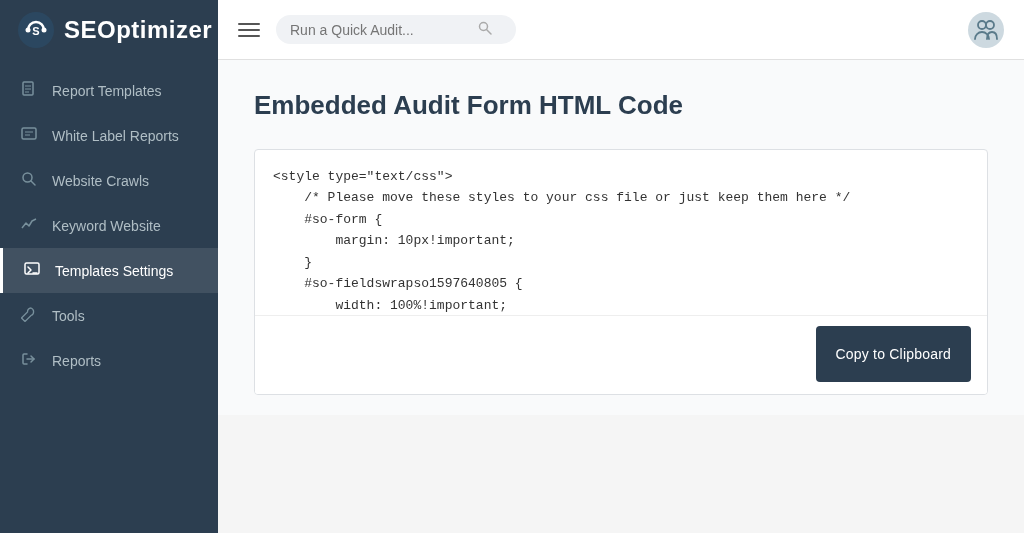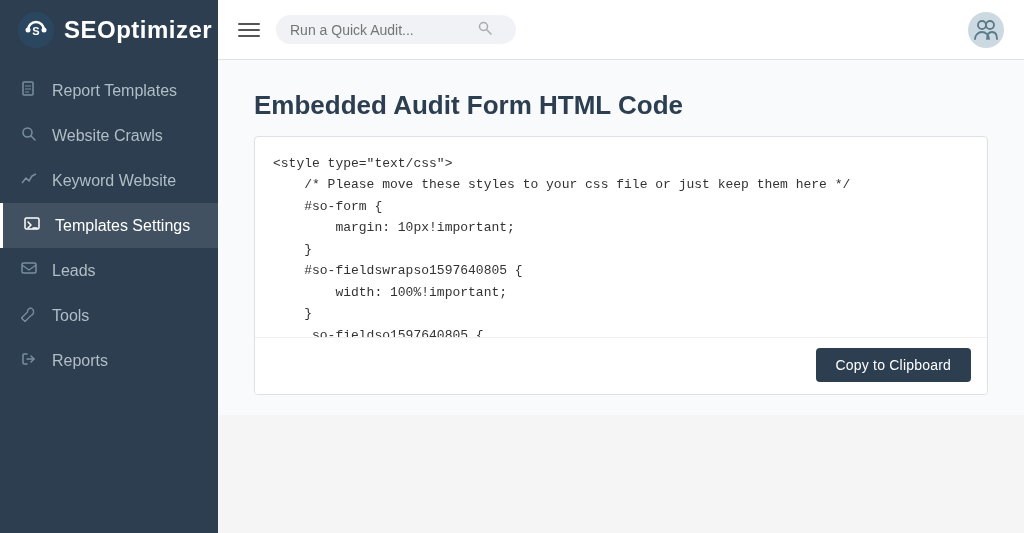--- a/index.html
+++ b/index.html
@@ -36,24 +36,24 @@
       letter-spacing: 0.5px;
     }
     .sidebar-nav {
       display: flex;
       flex-direction: column;
       padding: 8px 0;
       flex: 1;
     }
     .nav-item {
       display: flex;
-      align-items: flex-end;
+      align-items: center;
       padding: 13px 18px;
       color: #b0bec5;
-      font-size: 16px;
+      font-size: 14px;
       cursor: pointer;
       text-decoration: none;
       transition: background 0.15s;
       position: relative;
     }
     .nav-item.active {
       background: rgba(255,255,255,0.1);
       color: #fff;
       border-left: 3px solid #fff;
     }
@@ -144,21 +144,21 @@
       padding: 30px 36px 20px 36px;
       overflow: auto;
       background: #f9fafb;
       display: flex;
       flex-direction: column;
     }
     .page-title {
       font-size: 26px;
       font-weight: 600;
       color: #2c3e50;
-      margin-bottom: 15px;
+      margin-bottom: 28px;
     }
     .code-container {
       background: #fff;
       border: 1px solid #dde0e4;
       border-radius: 4px;
       flex: 1;
       overflow: hidden;
       display: flex;
       flex-direction: column;
       position: relative;
@@ -184,21 +184,21 @@
       justify-content: flex-end;
       padding: 10px 16px 12px 16px;
       background: #fff;
       border-top: 1px solid #eee;
     }
     .copy-btn {
       background: #2c3e50;
       color: #fff;
       border: none;
       border-radius: 4px;
-      padding: 9px 20px;
+      padding: 20px 20px;
       font-size: 14px;
       cursor: pointer;
       font-weight: 500;
       letter-spacing: 0.2px;
     }
   </style>
 </head>
 <body>
 
 <aside class="sidebar">
@@ -220,20 +220,30 @@
             <line x1="4" y1="5" x2="10" y2="5" stroke="currentColor" stroke-width="1"></line>
             <line x1="4" y1="8" x2="10" y2="8" stroke="currentColor" stroke-width="1"></line>
             <line x1="4" y1="11" x2="8" y2="11" stroke="currentColor" stroke-width="1"></line>
           </svg>
       </span>
       <span>Report Templates</span>
     </a>
     <a class="nav-item">
       <span class="nav-icon">
         <svg width="16" height="16" viewBox="0 0 16 16" fill="none">
+            <rect x="1" y="2" width="14" height="11" rx="1.5" stroke="currentColor" stroke-width="1.5"></rect>
+            <line x1="4" y1="6" x2="12" y2="6" stroke="currentColor" stroke-width="1"></line>
+            <line x1="4" y1="9" x2="9" y2="9" stroke="currentColor" stroke-width="1"></line>
+          </svg>
+      </span>
+      <span>White Label Reports</span>
+    </a>
+    <a class="nav-item">
+      <span class="nav-icon">
+        <svg width="16" height="16" viewBox="0 0 16 16" fill="none">
             <circle cx="6.5" cy="6.5" r="4.5" stroke="currentColor" stroke-width="1.5"></circle>
             <line x1="10" y1="10" x2="14" y2="14" stroke="currentColor" stroke-width="1.5" stroke-linecap="round"></line>
           </svg>
       </span>
       <span>Website Crawls</span>
     </a>
     <a class="nav-item">
       <span class="nav-icon">
         <svg width="16" height="16" viewBox="0 0 16 16" fill="none">
             <polyline points="1,12 5,7 8,10 11,5 15,3" stroke="currentColor" stroke-width="1.5" fill="none" stroke-linejoin="round"></polyline>
@@ -243,29 +253,20 @@
     </a>
     <a class="nav-item active">
       <span class="nav-icon">
         <svg width="16" height="16" viewBox="0 0 16 16" fill="none">
             <rect x="1" y="2" width="14" height="11" rx="1.5" stroke="currentColor" stroke-width="1.5"></rect>
             <polyline points="4,6 7,9 4,12" stroke="currentColor" stroke-width="1.5" fill="none" stroke-linecap="round" stroke-linejoin="round"></polyline>
             <line x1="9" y1="12" x2="13" y2="12" stroke="currentColor" stroke-width="1.5" stroke-linecap="round"></line>
           </svg>
       </span>
       <span>Templates Settings</span>
-    </a>
-    <a class="nav-item">
-      <span class="nav-icon">
-        <svg width="16" height="16" viewBox="0 0 16 16" fill="none">
-            <rect x="1" y="2" width="14" height="10" rx="1.5" stroke="currentColor" stroke-width="1.5"></rect>
-            <polyline points="1,4 8,9 15,4" stroke="currentColor" stroke-width="1.2" fill="none"></polyline>
-          </svg>
-      </span>
-      <span>Leads</span>
     </a>
     <a class="nav-item">
       <span class="nav-icon">
         <svg width="16" height="16" viewBox="0 0 16 16" fill="none">
             <path d="M10 2a4 4 0 0 1 0 7.5L4 15.5 0.5 12 6.5 6A4 4 0 0 1 10 2z" stroke="currentColor" stroke-width="1.3" fill="none"></path>
           </svg>
       </span>
       <span>Tools</span>
     </a>
     <a class="nav-item">

